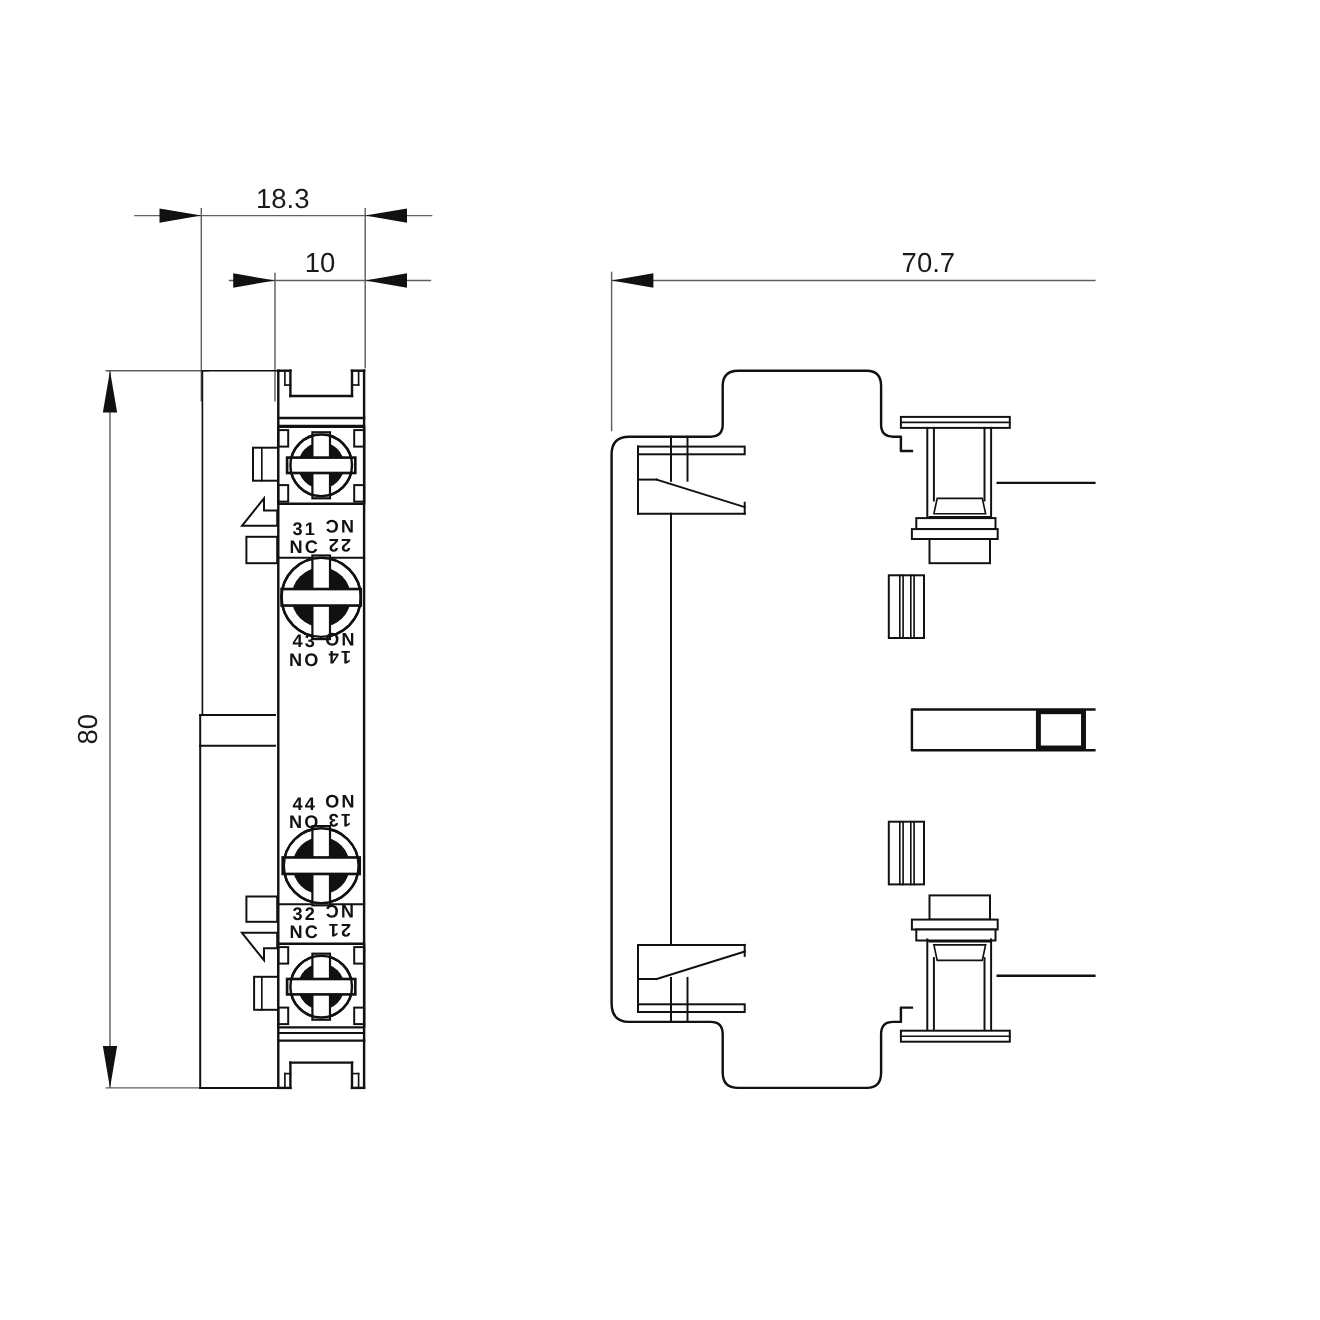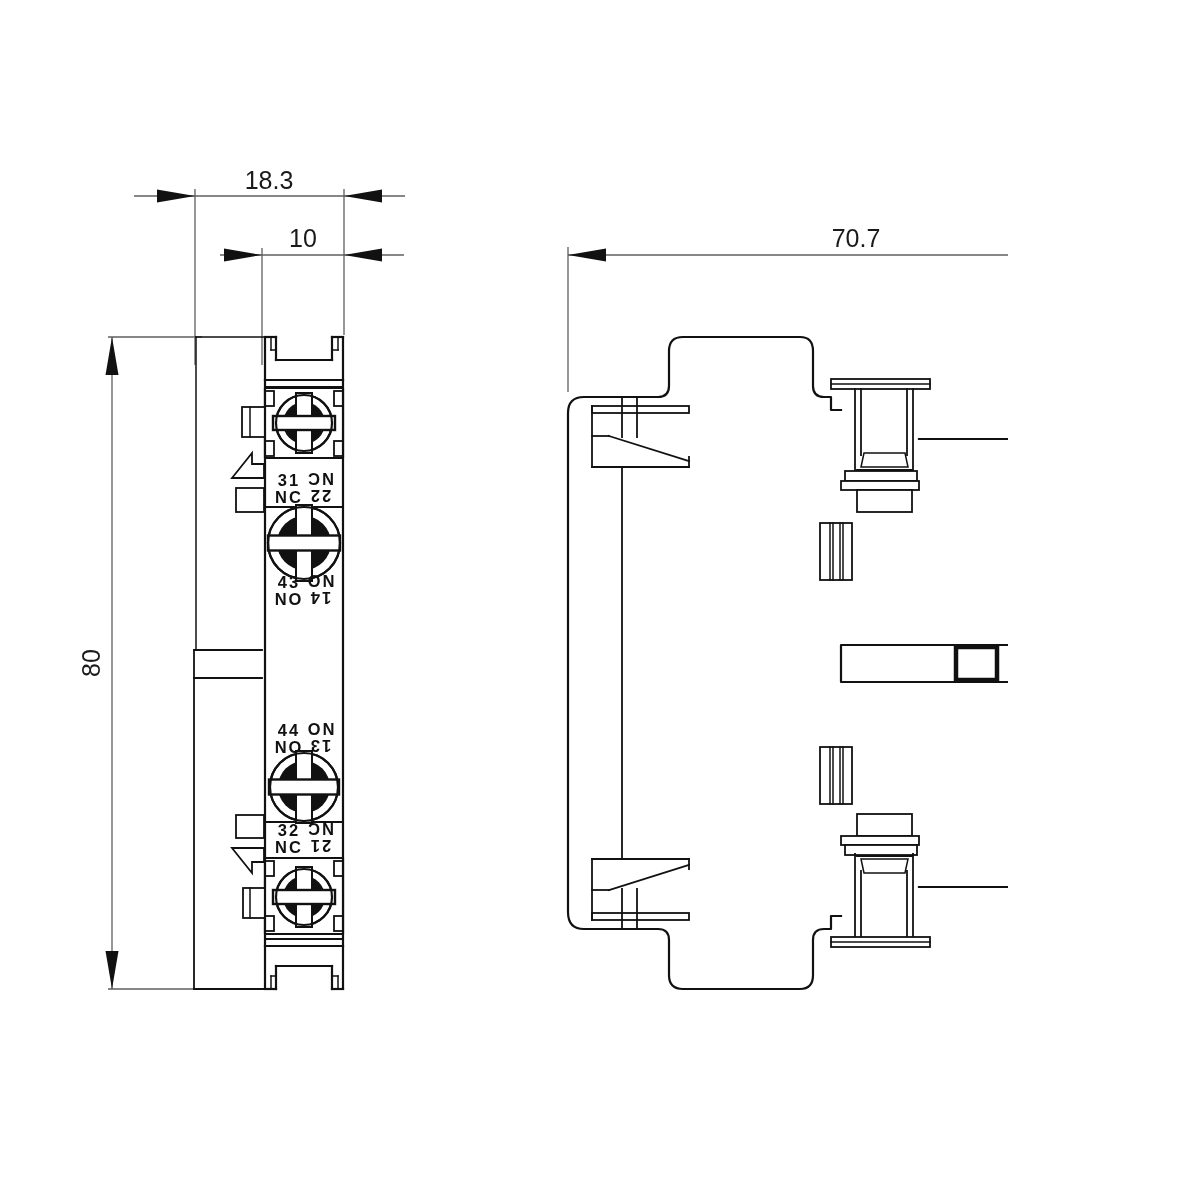--- a/index.html
+++ b/index.html
@@ -1,16 +1,16 @@
 <!DOCTYPE html>
 <html><head>
 <meta charset="utf-8">
 <style>
   html,body{margin:0;padding:0;background:#fff;}
-  .canvas{width:996px;height:1200px;background:#ffffff;position:relative;overflow:hidden;padding-left:12px;}
+  .canvas{width:996px;height:1200px;background:#ffffff;position:relative;overflow:hidden;}
   svg{display:block;}
   .ol{stroke:#111;stroke-width:2.2;fill:none;stroke-linejoin:round;stroke-linecap:square;}
   .th{stroke:#111;stroke-width:1.8;fill:none;stroke-linecap:square;}
   .tn{stroke:#111;stroke-width:1.5;fill:none;stroke-linecap:square;}
   .wfill{fill:#fff;}
   .diml{stroke:#5f5f5f;stroke-width:1.3;fill:none;}
   .arrow{fill:#111;stroke:none;}
   .dim-text{font-family:"Liberation Sans",sans-serif;font-size:25px;fill:#1a1a1a;text-anchor:middle;}
   .term-text{font-family:"Liberation Sans",sans-serif;font-size:16.5px;font-weight:600;letter-spacing:2px;fill:#111;text-anchor:middle;}
 </style>

